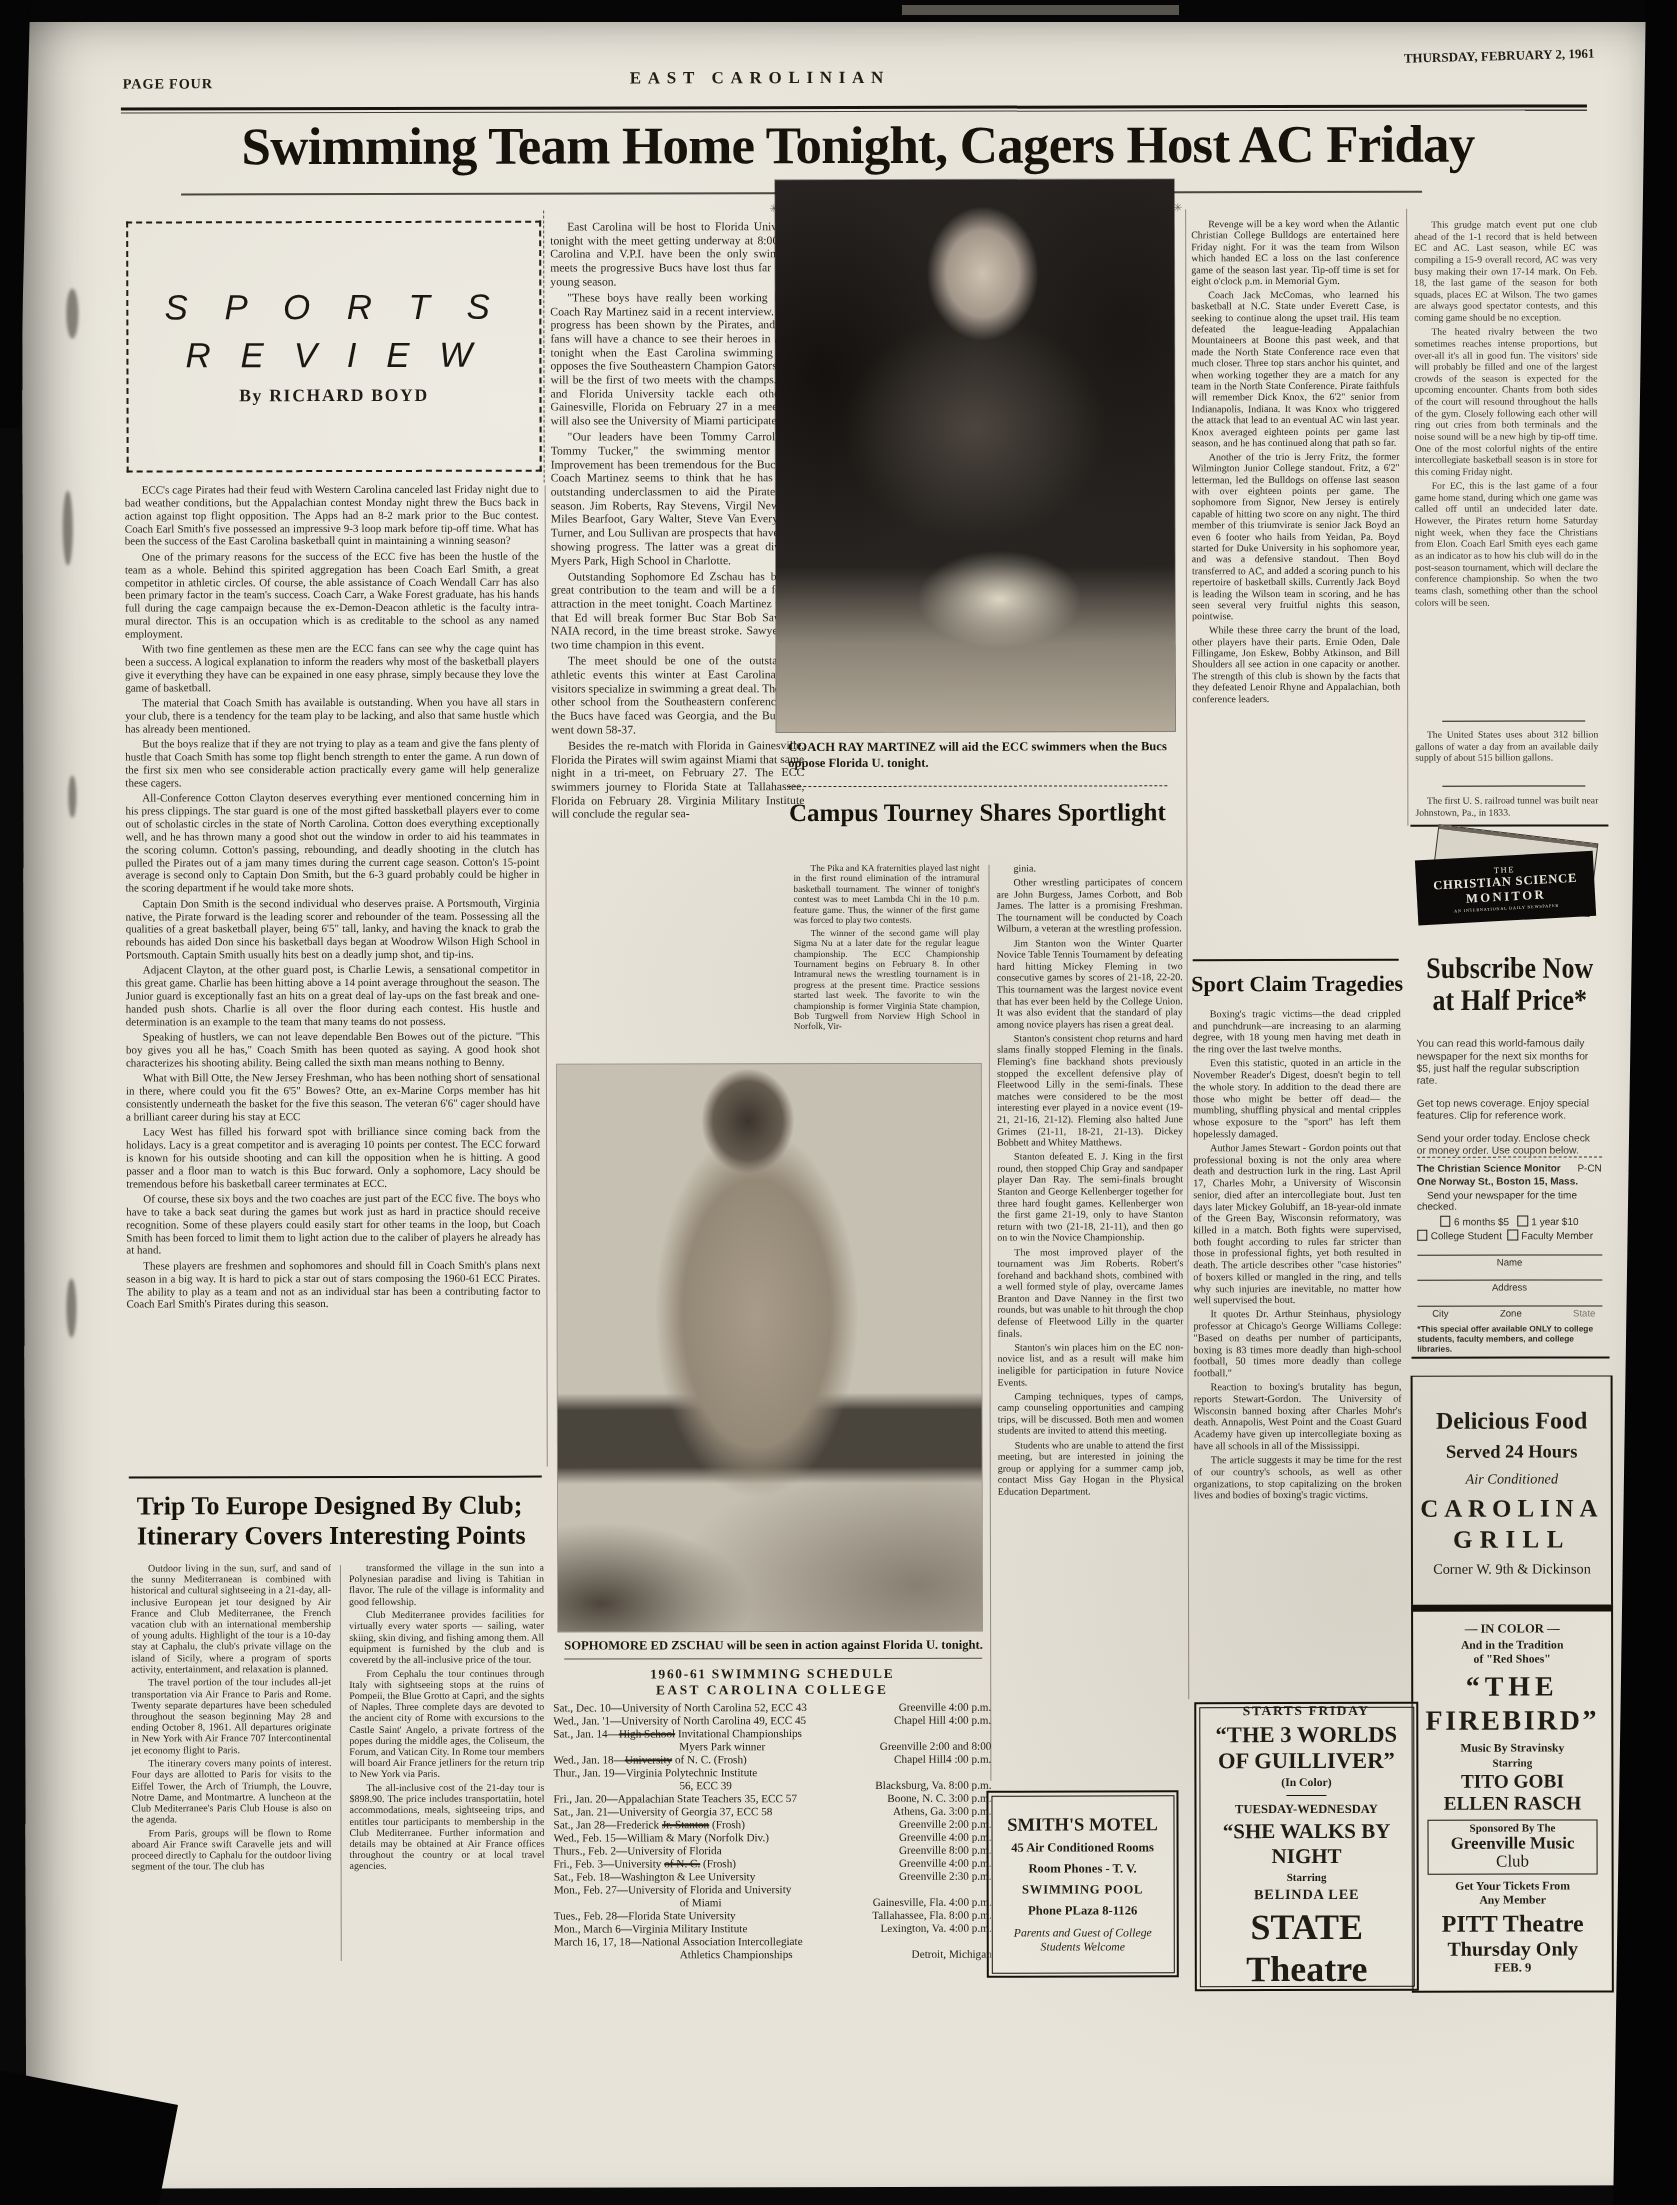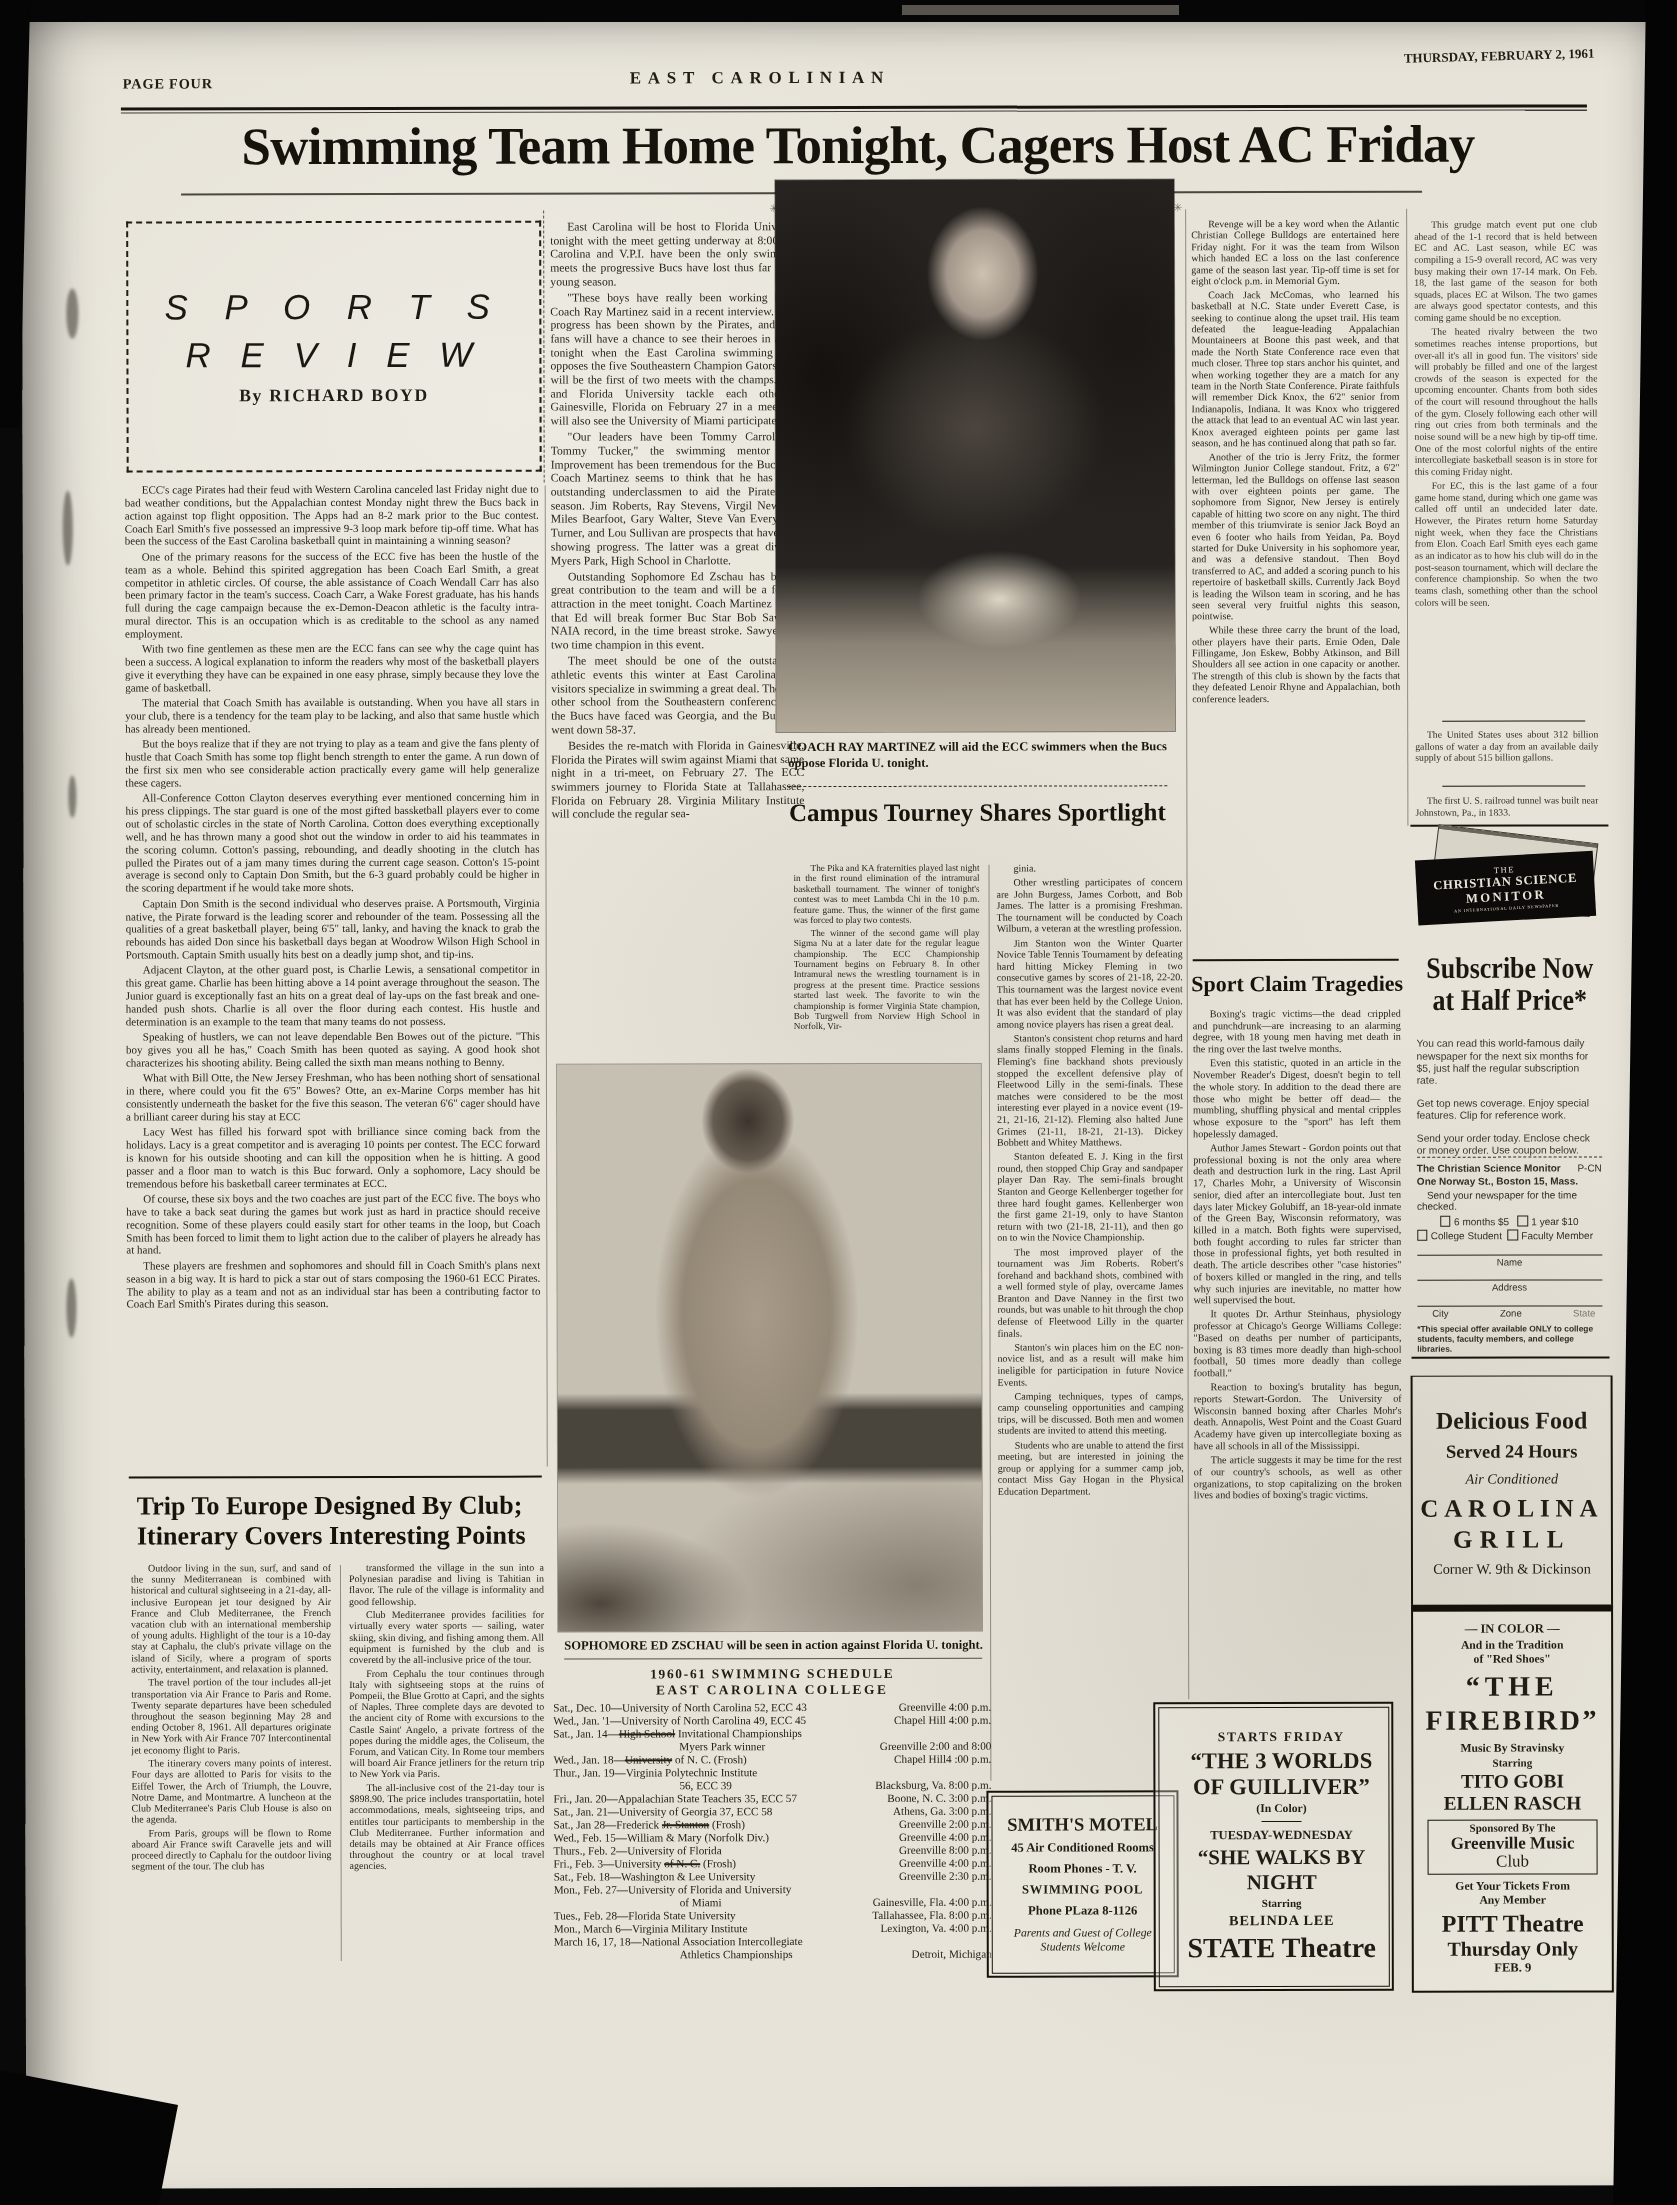--- a/index.html
+++ b/index.html
@@ -354,34 +354,34 @@
         <div style="font-size:18.5px;font-weight:700;">SMITH'S  MOTEL</div>
         <div style="font-size:12.6px;font-weight:700;">45 Air Conditioned Rooms</div>
         <div style="font-size:12.6px;font-weight:700;">Room Phones - T. V.</div>
         <div style="font-size:12.6px;font-weight:700;letter-spacing:0.8px;">SWIMMING POOL</div>
         <div style="font-size:12.6px;font-weight:700;">Phone PLaza 8-1126</div>
         <div style="font-size:11.7px;font-style:italic;margin-top:1.7px;">Parents and Guest of College</div>
         <div style="font-size:11.7px;font-style:italic;margin-top:-4.2px;">Students Welcome</div>
       </div>
     </div>
 
-    <div class="boxed-ad" style="left:1128px;top:1684px;width:220px;height:285px;padding-left:16px;">
+    <div class="boxed-ad" style="left:1169px;top:1684px;width:220px;height:285px;">
       <div class="inner-line"></div>
       <div class="ad-flex" style="gap:2.5px;">
         <div style="font-size:13.4px;font-weight:700;letter-spacing:1.7px;">STARTS FRIDAY</div>
         <div style="font-size:22.6px;font-weight:700;">“THE 3 WORLDS</div>
         <div style="font-size:22.6px;font-weight:700;margin-top:-2.5px;">OF  GUILLIVER”</div>
         <div style="font-size:11.7px;font-weight:700;">(In Color)</div>
         <div style="width:40px;border-top:1.7px solid #16120c;margin:3.4px 0;"></div>
         <div style="font-size:12.6px;font-weight:700;">TUESDAY-WEDNESDAY</div>
         <div style="font-size:21px;font-weight:700;">“SHE WALKS BY</div>
         <div style="font-size:21px;font-weight:700;margin-top:-3.4px;">NIGHT</div>
         <div style="font-size:11px;font-weight:700;">Starring</div>
         <div style="font-size:14.3px;font-weight:700;letter-spacing:0.8px;">BELINDA LEE</div>
-        <div style="font-size:28px;font-weight:700;margin-top:0.8px;">STATE Theatre</div>
+        <div style="font-size:36px;font-weight:700;margin-top:0.8px;">STATE Theatre</div>
       </div>
     </div>
 
   </div>
 
   <div class="abs" style="left:0;top:0;width:1678px;height:22px;background:#060606;"></div>
   <div class="abs" style="left:902px;top:5px;width:277px;height:10px;background:#9a958a;opacity:.55;"></div>
   <div class="abs" style="left:-10px;top:-8.4px;width:35px;height:436px;background:#050505;transform:rotate(1.4deg);"></div>
   <div class="abs" style="right:-35px;top:-6.7px;width:67px;height:2248px;background:#040404;transform:rotate(0.85deg);transform-origin:top right;"></div>
   <div class="abs" style="left:-30px;top:2085px;width:193px;height:176px;background:#050505;transform:rotate(11deg);"></div>

